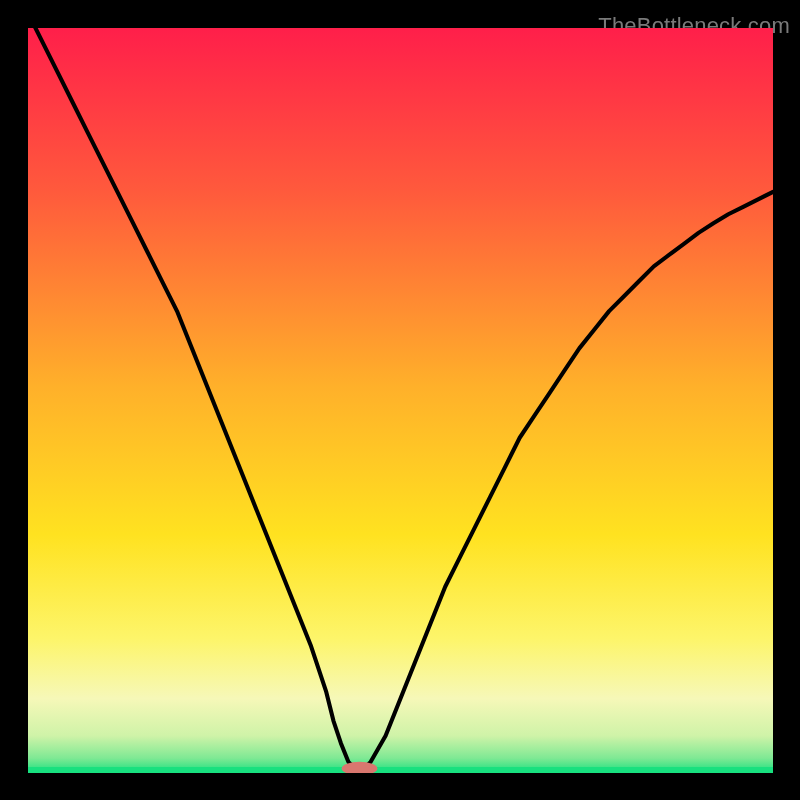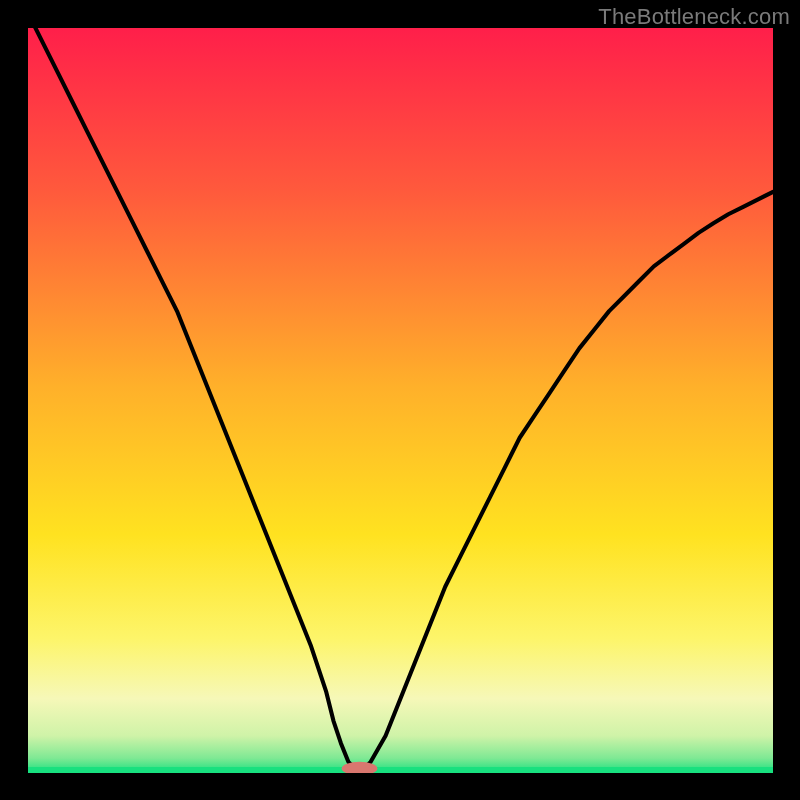--- a/index.html
+++ b/index.html
@@ -19,21 +19,21 @@
   .plot-area {
     position: absolute;
     left: 28px;
     top: 28px;
     width: 745px;
     height: 745px;
     
   }
   .watermark {
     position: absolute;
-    top: 4px;
+    top: 13px;
     right: 10px;
     color: #7a7a7a;
     font-size: 22px;
     font-weight: 500;
     letter-spacing: 0.2px;
   }
 </style>
 </head>
 <body>
 

